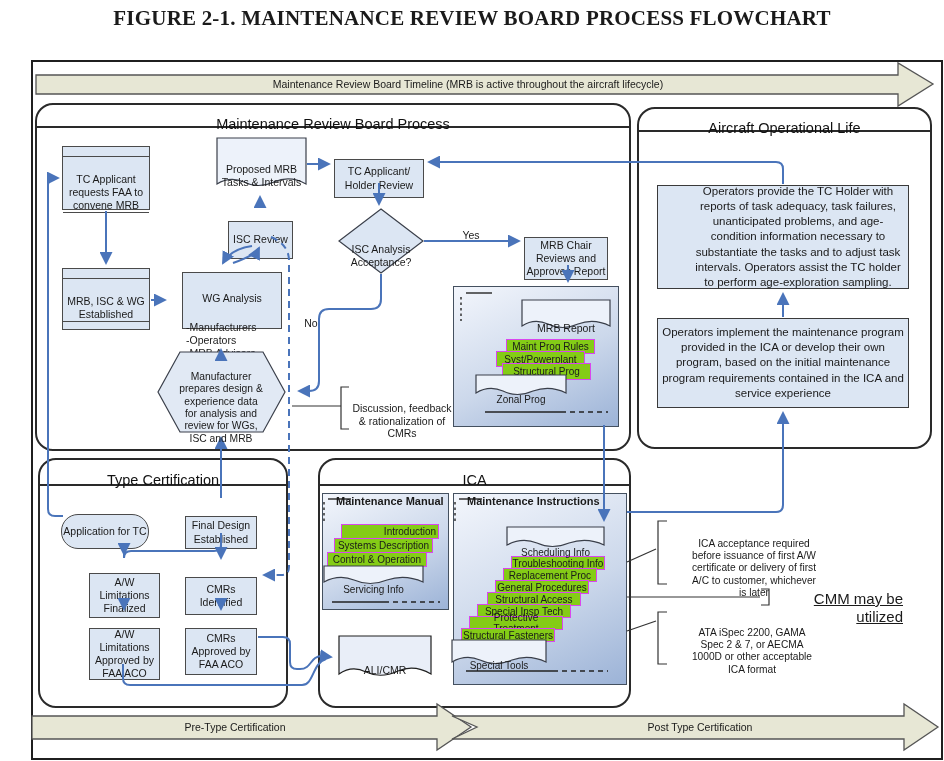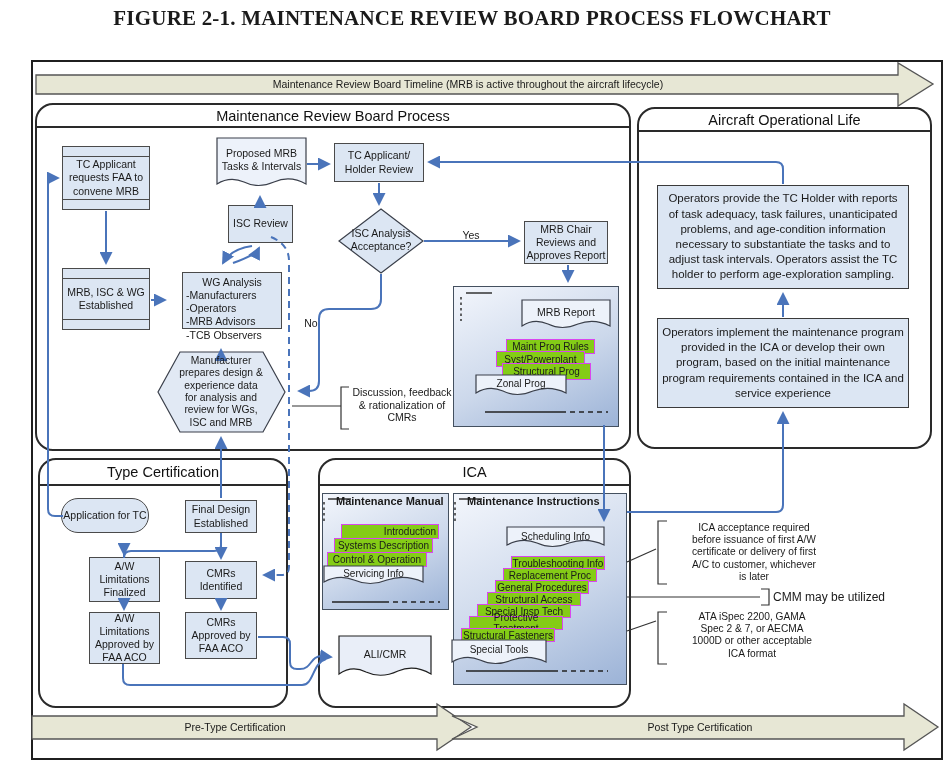--- a/index.html
+++ b/index.html
@@ -15,21 +15,21 @@
         background:linear-gradient(155deg,#f3f6fc 0%,#ccd8eb 55%,#9cb3d7 100%);}
   .pbox{position:absolute;z-index:3;background:#dce6f3;border:1px solid #4a4a4a;display:flex;align-items:center;justify-content:center;
         font-size:10.5px;line-height:1.25;text-align:center;box-sizing:border-box;}
   .bbox{position:absolute;z-index:3;background:#dce6f3;border:1px solid #4a4a4a;display:flex;flex-direction:column;box-sizing:border-box;}
   .bband{height:9px;flex:0 0 auto;}
   .bband-t{border-bottom:1px solid #4a4a4a;}
   .bband-b{border-top:1px solid #4a4a4a;}
   .btext{flex:1;display:flex;align-items:center;justify-content:center;font-size:10.5px;line-height:1.25;text-align:center;}
   .doc{position:absolute;z-index:3;background:#84cc16;border:1px solid #d946ef;display:flex;align-items:center;justify-content:center;
        font-size:10px;line-height:1.1;text-align:center;box-sizing:border-box;}
-  .lbl{white-space:pre-line;}
+  .lbl{white-space:pre-line;margin-top:16px;}
   .flabel{position:absolute;z-index:5;font-size:10.5px;line-height:1.2;text-align:center;}
   .gtitle{position:absolute;z-index:5;font-size:11px;font-weight:bold;}
   svg.overlay{position:absolute;left:0;top:0;z-index:4;pointer-events:none;}
   .bigtext{font-size:11.5px;line-height:1.32;padding:3px 4px;}
 </style>
 </head>
 <body>
 
 <div class="canvas">
 
@@ -83,21 +83,21 @@
   <div class="pbox" style="left:182px;top:272px;width:100px;height:57px;flex-direction:column;justify-content:flex-start;padding-top:3px;">
     <div class="lbl">WG Analysis</div>
     <div class="lbl" style="align-self:flex-start;text-align:left;padding-left:3px;">-Manufacturers
 -Operators
 -MRB Advisors
 -TCB Observers</div>
   </div>
   <div class="pbox lbl" style="left:524px;top:221px;width:84px;height:43px;">MRB Chair
 Reviews and
 Approves Report</div>
-  <div class="pbox bigtext" style="left:657px;top:185px;width:252px;height:104px;border:1.5px solid #3a3a3a;">Operators provide the TC Holder with reports of task adequacy, task failures, unanticipated problems, and age-condition information necessary to substantiate the tasks and to adjust task intervals.  Operators assist the TC holder to perform age-exploration sampling.</div>
+  <div class="pbox bigtext" style="left:657px;top:185px;width:252px;height:104px;border:1.5px solid #3a3a3a;padding-left:34px;">Operators provide the TC Holder with reports of task adequacy, task failures, unanticipated problems, and age-condition information necessary to substantiate the tasks and to adjust task intervals.  Operators assist the TC holder to perform age-exploration sampling.</div>
   <div class="pbox bigtext" style="left:657px;top:318px;width:252px;height:90px;border:1.5px solid #3a3a3a;">Operators implement the maintenance program provided in the ICA or develop their own program, based on the initial maintenance program requirements contained in the ICA and service experience</div>
   <div class="pbox lbl" style="left:61px;top:498px;width:88px;height:35px;border-radius:17px;">Application for TC</div>
   <div class="pbox lbl" style="left:185px;top:500px;width:72px;height:33px;">Final Design
 Established</div>
   <div class="pbox lbl" style="left:89px;top:557px;width:71px;height:45px;">A/W
 Limitations
 Finalized</div>
   <div class="pbox lbl" style="left:89px;top:612px;width:71px;height:52px;">A/W
 Limitations
 Approved by
@@ -230,19 +230,19 @@
   <div class="flabel" style="left:299px;top:317px;width:24px;">No</div>
   <div class="flabel lbl" style="left:350px;top:386px;width:104px;">Discussion, feedback
 &amp; rationalization of
 CMRs</div>
 
   <div class="flabel lbl" style="left:660px;top:522px;width:188px;font-size:10.2px;">ICA acceptance required
 before issuance of first A/W
 certificate or delivery of first
 A/C to customer, whichever
 is later</div>
-  <div class="flabel" style="left:773px;top:590px;width:130px;text-align:left;font-size:12px;">CMM may be utilized</div>
+  <div class="flabel" style="left:773px;top:590px;width:130px;text-align:right;font-size:15px;text-decoration:underline;">CMM may be utilized</div>
   <div class="flabel lbl" style="left:662px;top:611px;width:180px;font-size:10.2px;">ATA iSpec 2200, GAMA
 Spec 2 &amp; 7, or AECMA
 1000D or other acceptable
 ICA format</div>
 
 </div>
 
 </body></html>

